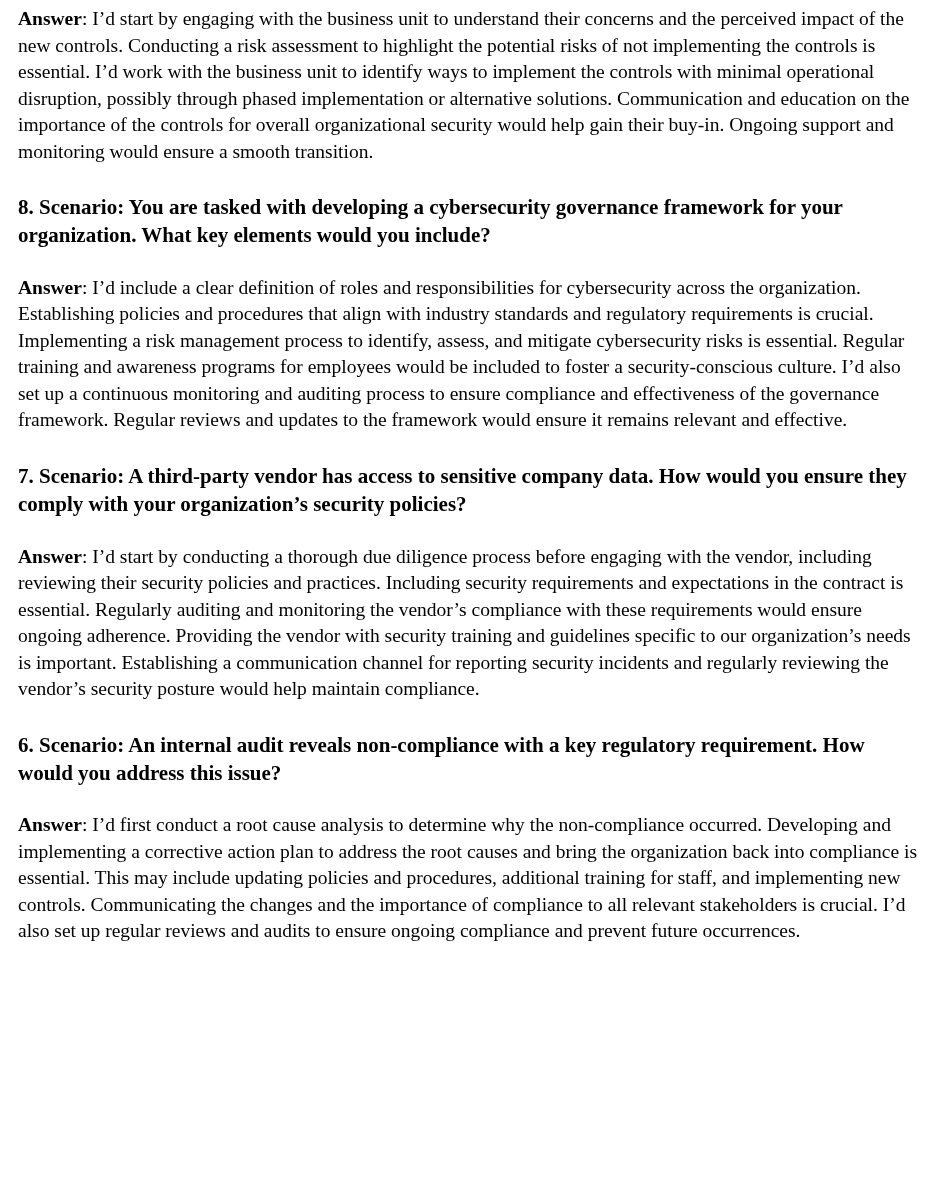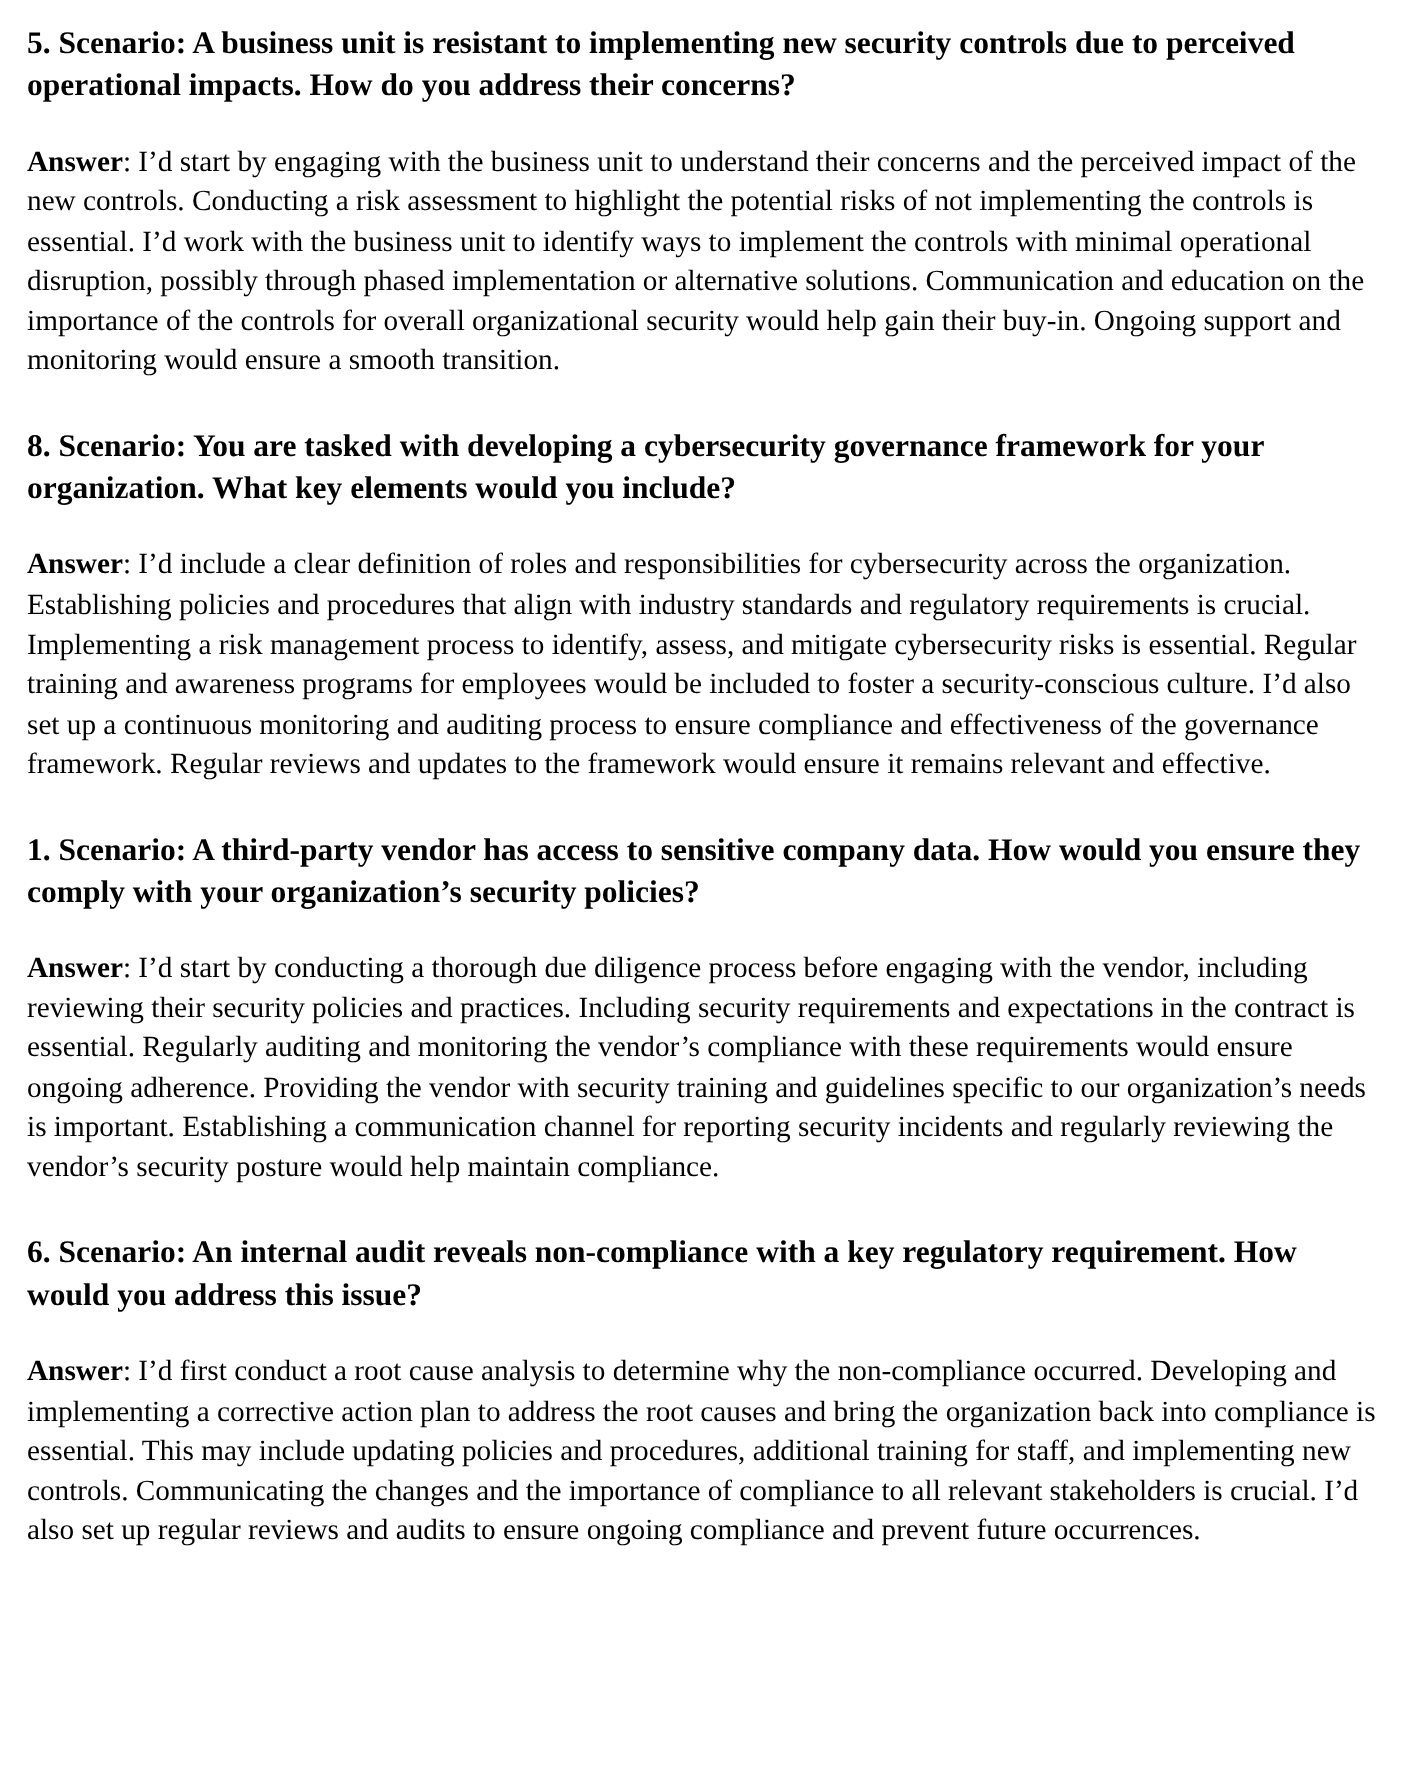--- a/index.html
+++ b/index.html
@@ -37,31 +37,30 @@
   .answer-label {
     font-weight: bold;
   }
 </style>
 </head>
 <body>
 
 <div class="page">
 
   <section class="qa-block">
-    <h2 class="question-heading">5. Scenario: A business unit is resistant to implementing new security controls due to perceived operational impacts. How do you address their concerns?</h2>
     <p class="answer-paragraph"><span class="answer-label">Answer</span><span>: I’d start by engaging with the business unit to understand their concerns and the perceived impact of the new controls. Conducting a risk assessment to highlight the potential risks of not implementing the controls is essential. I’d work with the business unit to identify ways to implement the controls with minimal operational disruption, possibly through phased implementation or alternative solutions. Communication and education on the importance of the controls for overall organizational security would help gain their buy-in. Ongoing support and monitoring would ensure a smooth transition.</span></p>
   </section>
 
   <section class="qa-block">
     <h2 class="question-heading">8. Scenario: You are tasked with developing a cybersecurity governance framework for your organization. What key elements would you include?</h2>
     <p class="answer-paragraph"><span class="answer-label">Answer</span><span>: I’d include a clear definition of roles and responsibilities for cybersecurity across the organization. Establishing policies and procedures that align with industry standards and regulatory requirements is crucial. Implementing a risk management process to identify, assess, and mitigate cybersecurity risks is essential. Regular training and awareness programs for employees would be included to foster a security-conscious culture. I’d also set up a continuous monitoring and auditing process to ensure compliance and effectiveness of the governance framework. Regular reviews and updates to the framework would ensure it remains relevant and effective.</span></p>
   </section>
 
   <section class="qa-block">
-    <h2 class="question-heading">1. Scenario: A third-party vendor has access to sensitive company data. How would you ensure they comply with your organization’s security policies?</h2>
+    <h2 class="question-heading">7. Scenario: A third-party vendor has access to sensitive company data. How would you ensure they comply with your organization’s security policies?</h2>
     <p class="answer-paragraph"><span class="answer-label">Answer</span><span>: I’d start by conducting a thorough due diligence process before engaging with the vendor, including reviewing their security policies and practices. Including security requirements and expectations in the contract is essential. Regularly auditing and monitoring the vendor’s compliance with these requirements would ensure ongoing adherence. Providing the vendor with security training and guidelines specific to our organization’s needs is important. Establishing a communication channel for reporting security incidents and regularly reviewing the vendor’s security posture would help maintain compliance.</span></p>
   </section>
 
   <section class="qa-block">
     <h2 class="question-heading">6. Scenario: An internal audit reveals non-compliance with a key regulatory requirement. How would you address this issue?</h2>
     <p class="answer-paragraph"><span class="answer-label">Answer</span><span>: I’d first conduct a root cause analysis to determine why the non-compliance occurred. Developing and implementing a corrective action plan to address the root causes and bring the organization back into compliance is essential. This may include updating policies and procedures, additional training for staff, and implementing new controls. Communicating the changes and the importance of compliance to all relevant stakeholders is crucial. I’d also set up regular reviews and audits to ensure ongoing compliance and prevent future occurrences.</span></p>
   </section>
 
 </div>
 

